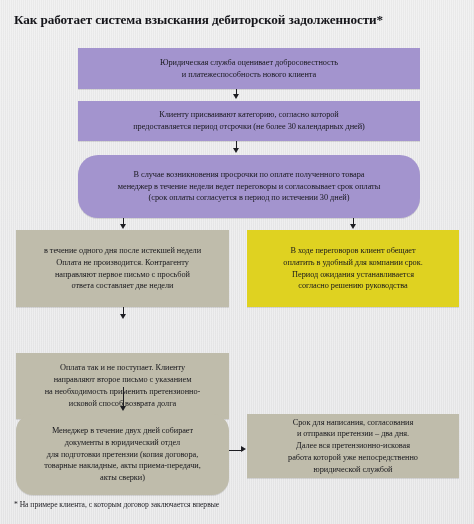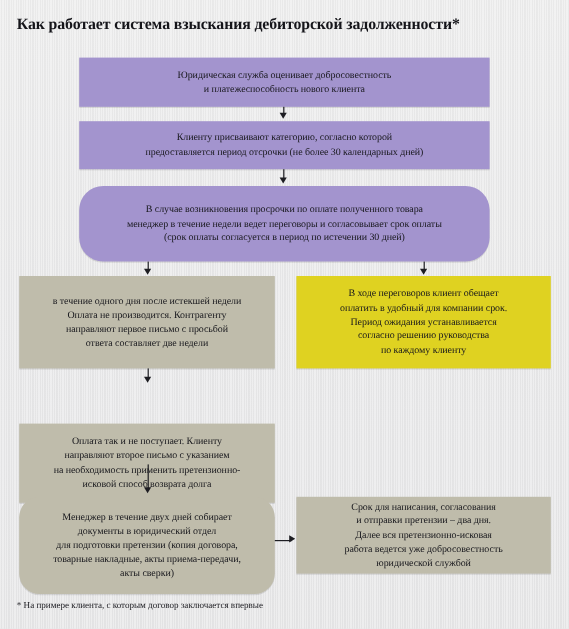--- a/index.html
+++ b/index.html
@@ -62,20 +62,21 @@
     line-height: 1.42;
     padding: 4px 7px;
     letter-spacing: -0.05px;
   }
   .node .txt { display: block; width: 100%; }
   .node .ln { display: block; white-space: nowrap; }
 
   .purple {
     background: #a394ce;
     box-shadow: 0 1px 0 rgba(0,0,0,0.10);
+    margin-left: 12px;
   }
   .gray {
     background: #bfbcab;
     box-shadow: 0 1px 0 rgba(0,0,0,0.10);
   }
   .yellow {
     background: #dfd221;
     box-shadow: 0 1px 0 rgba(0,0,0,0.10);
   }
 
@@ -171,21 +172,20 @@
         <span class="ln">ответа составляет две недели</span>
       </span>
     </div>
 
     <div class="node yellow" style="left:247px; top:230px; width:212px; height:77px;">
       <span class="txt">
         <span class="ln">В ходе переговоров клиент обещает</span>
         <span class="ln">оплатить в удобный для компании срок.</span>
         <span class="ln">Период ожидания устанавливается</span>
         <span class="ln">согласно решению руководства</span>
-        <span class="ln">по каждому клиенту</span>
       </span>
     </div>
 
     <div class="vline" style="left:122.5px; top:307px; height:9px;"></div>
     <div class="arrow-down" style="left:119.7px; top:314px;"></div>
 
     <div class="node gray" style="left:16px; top:321px; width:213px; height:66px;margin-top:32px;">
       <span class="txt">
         <span class="ln">Оплата так и не поступает. Клиенту</span>
         <span class="ln">направляют второе письмо с указанием</span>
@@ -208,21 +208,21 @@
     </div>
 
     <div class="hline" style="left:229px; top:449.5px; width:14px;"></div>
     <div class="arrow-right" style="left:241px; top:446.4px;"></div>
 
     <div class="node gray" style="left:247px; top:414px; width:212px; height:64px;">
       <span class="txt">
         <span class="ln">Срок для написания, согласования</span>
         <span class="ln">и отправки претензии – два дня.</span>
         <span class="ln">Далее вся претензионно-исковая</span>
-        <span class="ln">работа ведется уже добросовестность</span>
+        <span class="ln">работа которой уже непосредственно</span>
         <span class="ln">юридической службой</span>
       </span>
     </div>
 
     <div id="footnote">* На примере клиента, с которым договор заключается впервые</div>
 
   </div>
 </div>
 
 </body></html>

